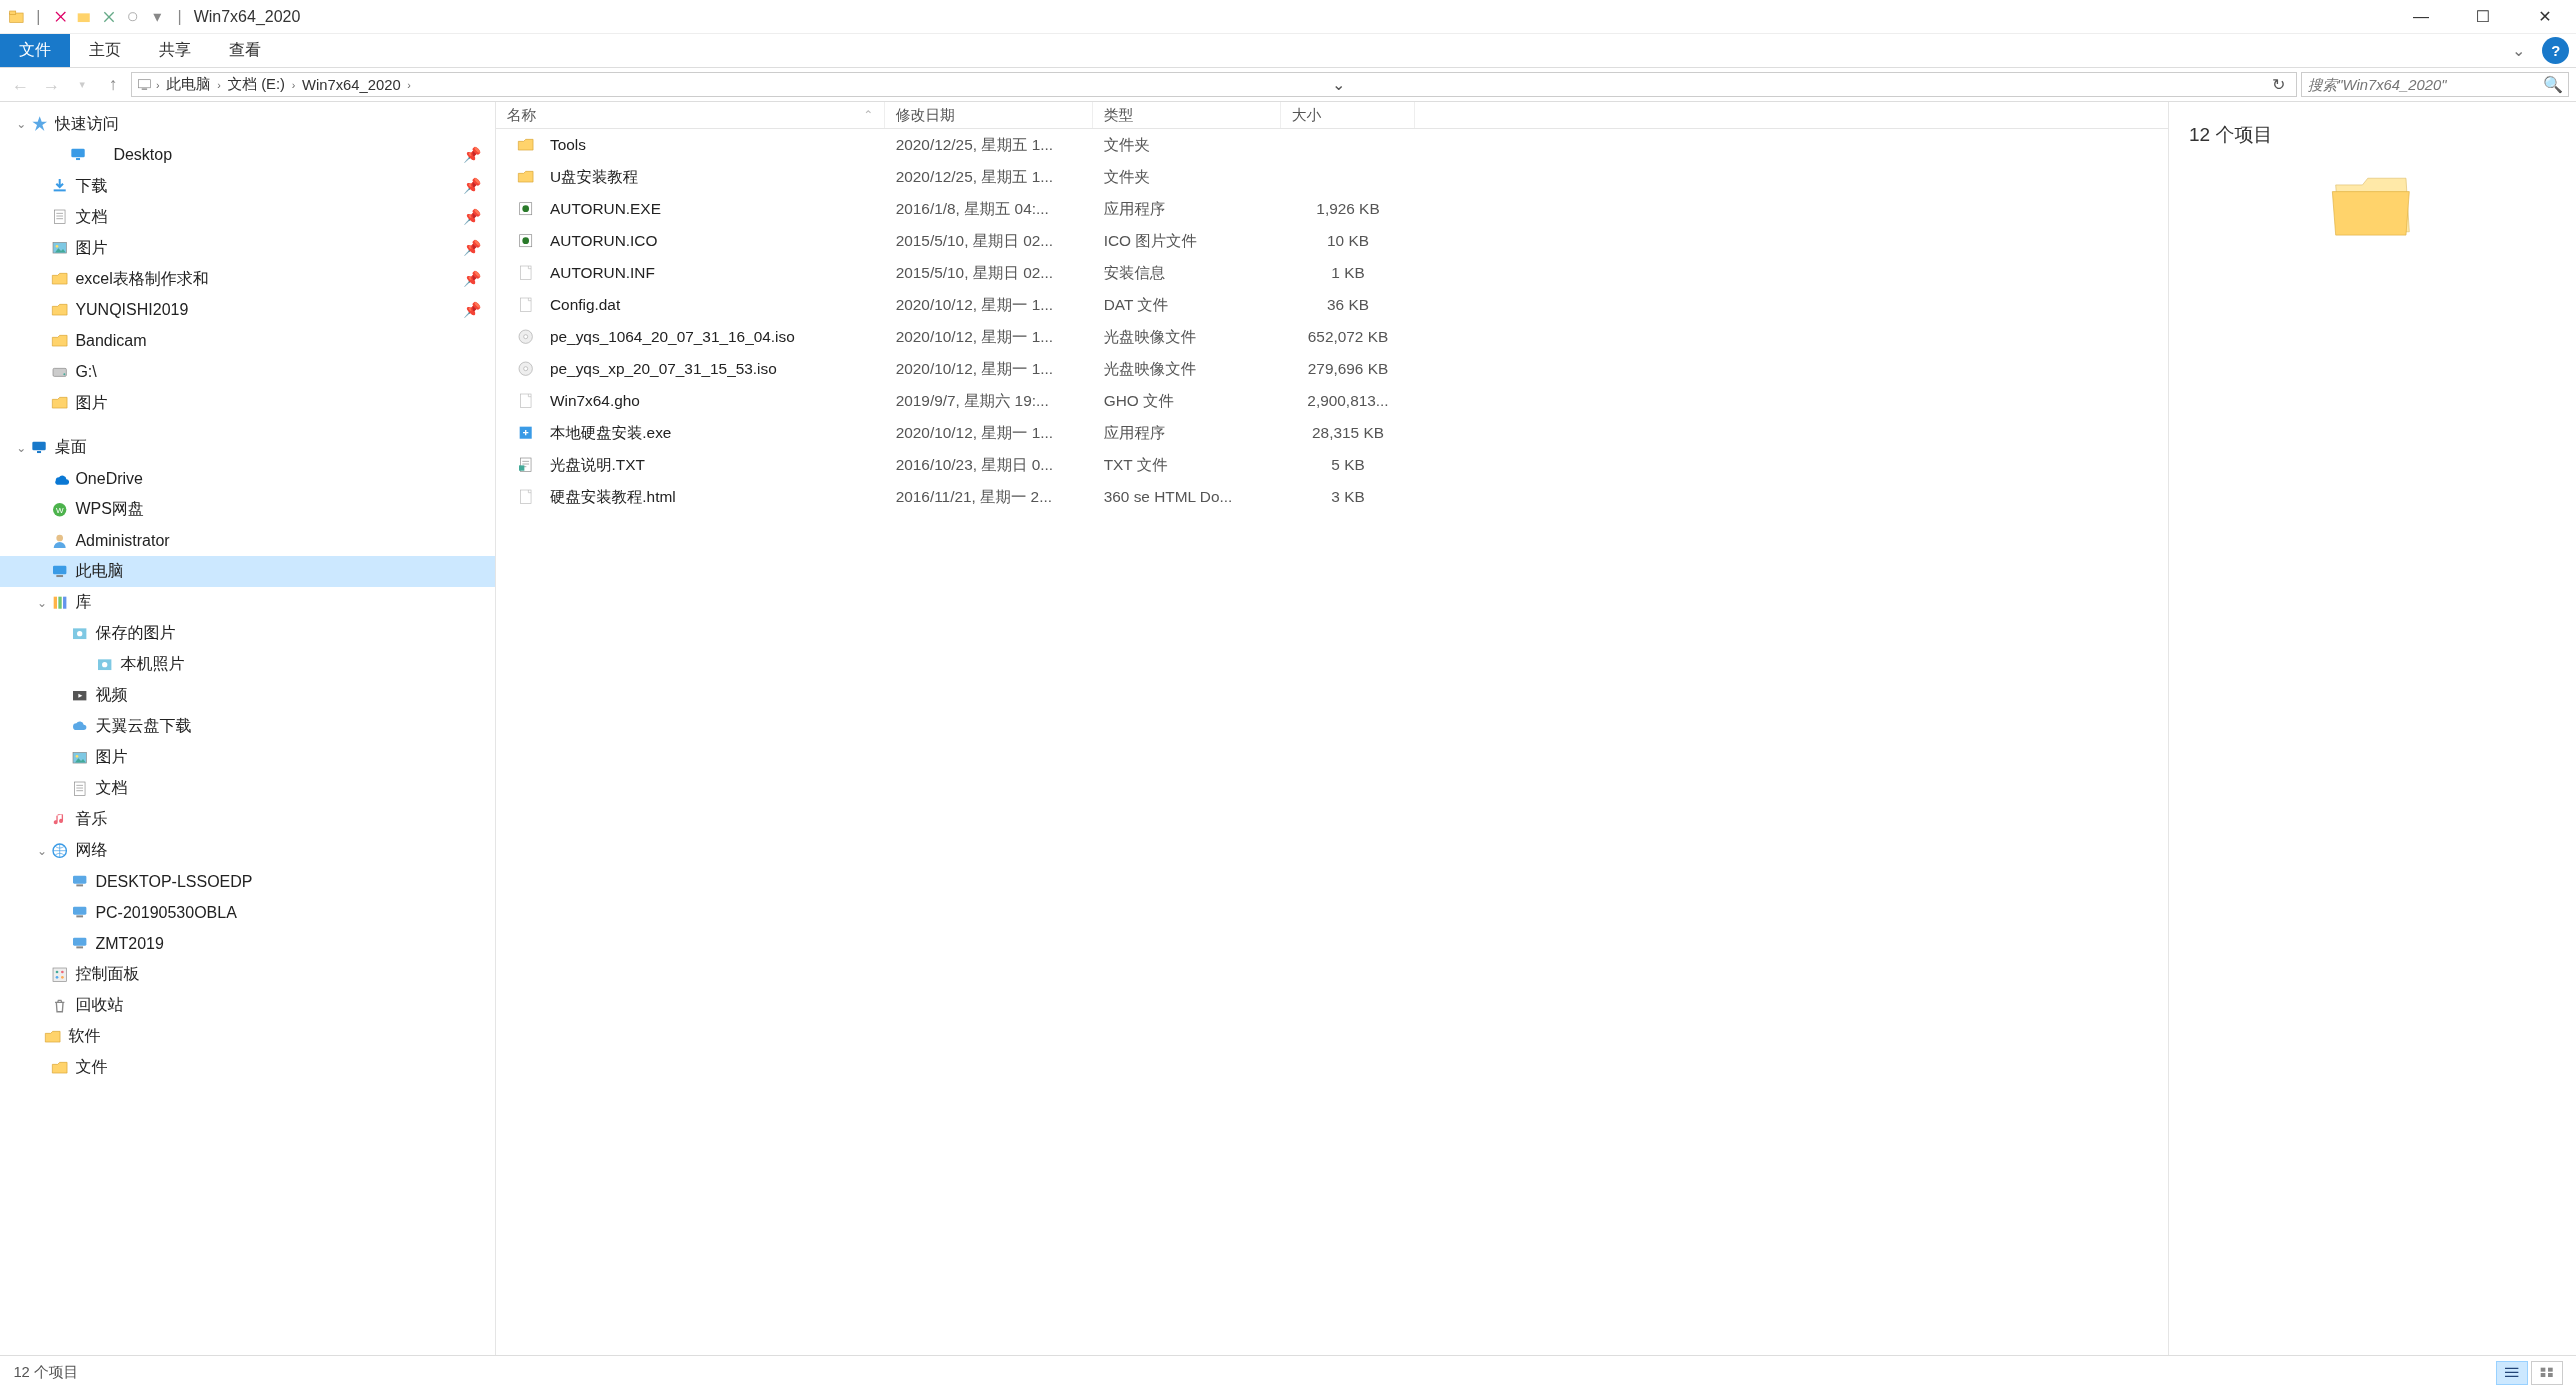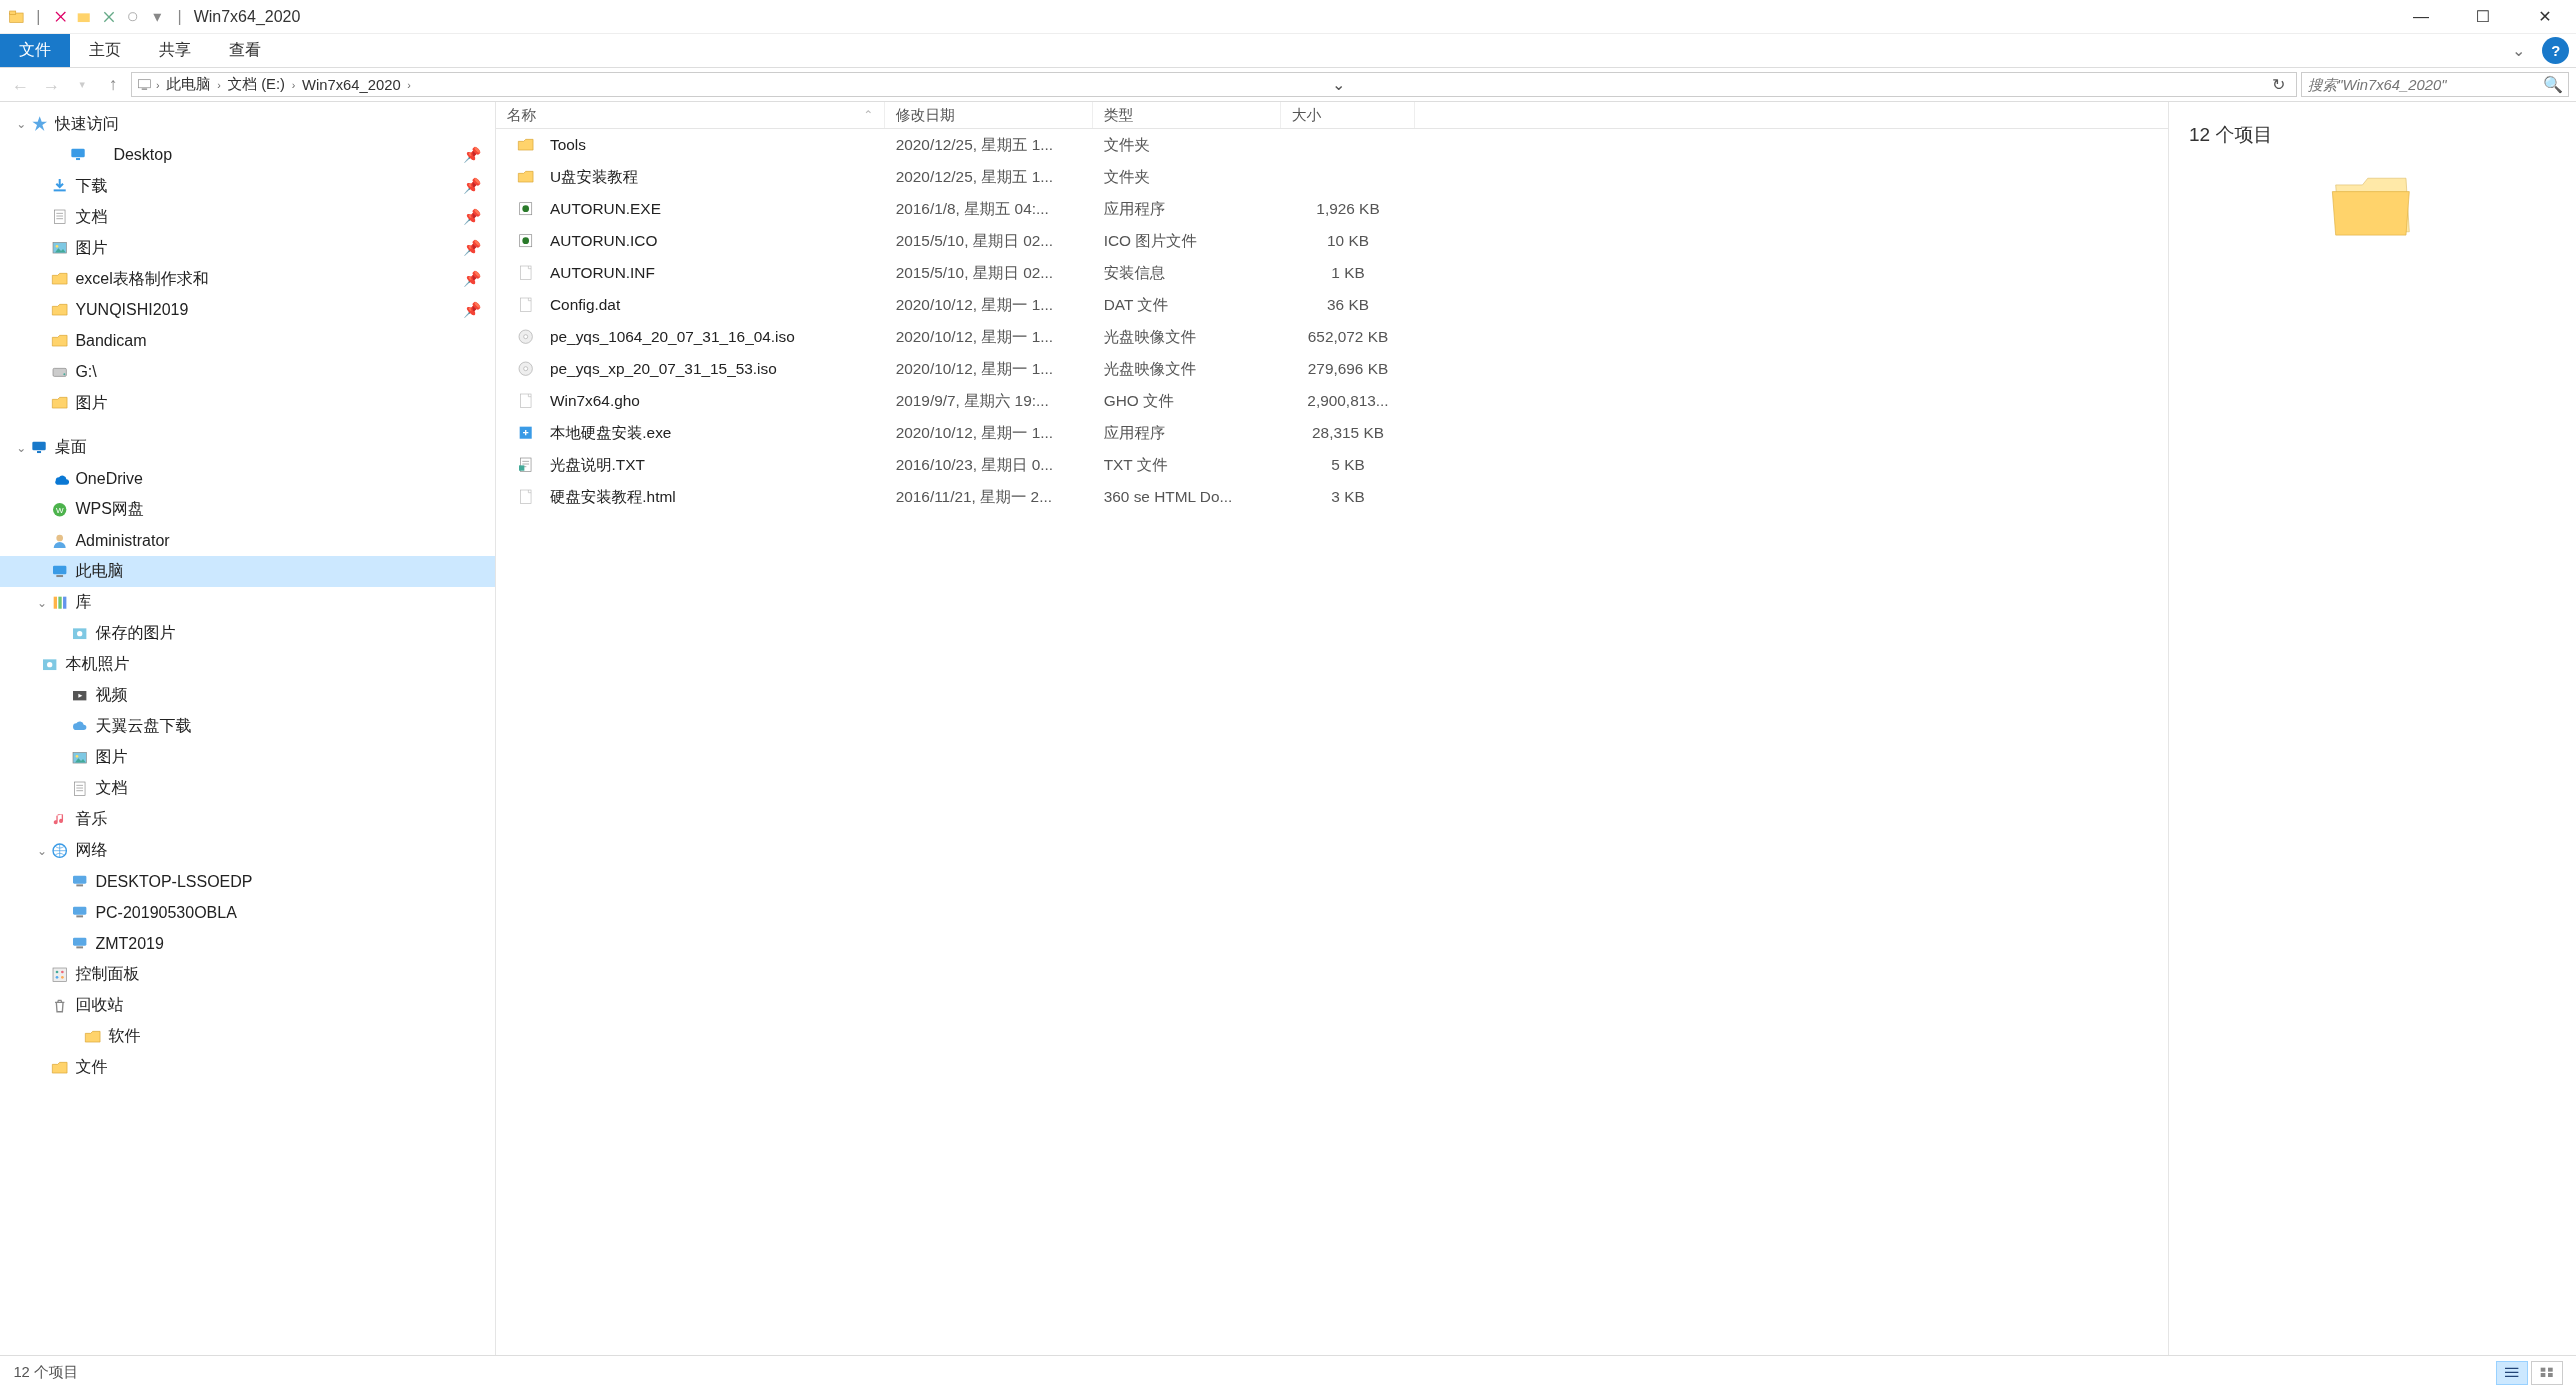--- a/index.html
+++ b/index.html
@@ -324,21 +324,21 @@
       <div class="tree-item" style="padding-left: 54px;">
         <span class="exp"></span>
         <span class="ticon">
           <svg width="17.4" height="17.4" viewBox="0 0 26 26">
             <rect x="3" y="5" width="20" height="16" fill="#7ec8e3"></rect>
             <circle cx="13" cy="13" r="4" fill="#fff"></circle>
           </svg>
         </span>
         <span class="tlabel">保存的图片</span>
       </div>
-      <div class="tree-item" style="padding-left: 24px;">
+      <div class="tree-item" style="padding-left: 79px;">
         <span class="exp"></span>
         <span class="ticon">
           <svg width="17.4" height="17.4" viewBox="0 0 26 26">
             <rect x="3" y="5" width="20" height="16" fill="#7ec8e3"></rect>
             <circle cx="13" cy="13" r="4" fill="#fff"></circle>
           </svg>
         </span>
         <span class="tlabel">本机照片</span>
       </div>
       <div class="tree-item" style="padding-left: 54px;">
@@ -445,21 +445,21 @@
       </div>
       <div class="tree-item" style="padding-left: 34px;">
         <span class="exp"></span>
         <span class="ticon">
           <svg width="17.4" height="17.4" viewBox="0 0 26 26">
             <path d="M8 8h10l-1 14H9zM6 8h14M11 5h4l1 3h-6z" fill="none" stroke="#888" stroke-width="2"></path>
           </svg>
         </span>
         <span class="tlabel">回收站</span>
       </div>
-      <div class="tree-item" style="padding-left: 27px; margin-left: 40px;">
+      <div class="tree-item" style="padding-left: 27px;">
         <span class="exp"></span>
         <span class="ticon">
           <svg width="17.4" height="17.4" viewBox="0 0 26 26">
             <path d="M2 8h8l3-3h11v16H2z" fill="#ffd36b" stroke="#d9a334"></path>
           </svg>
         </span>
         <span class="tlabel">软件</span>
       </div>
       <div class="tree-item" style="padding-left: 34px;">
         <span class="exp"></span>

